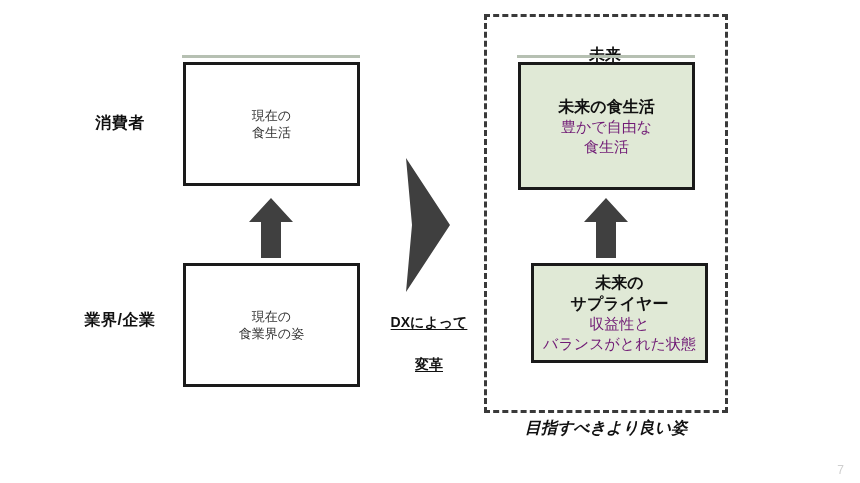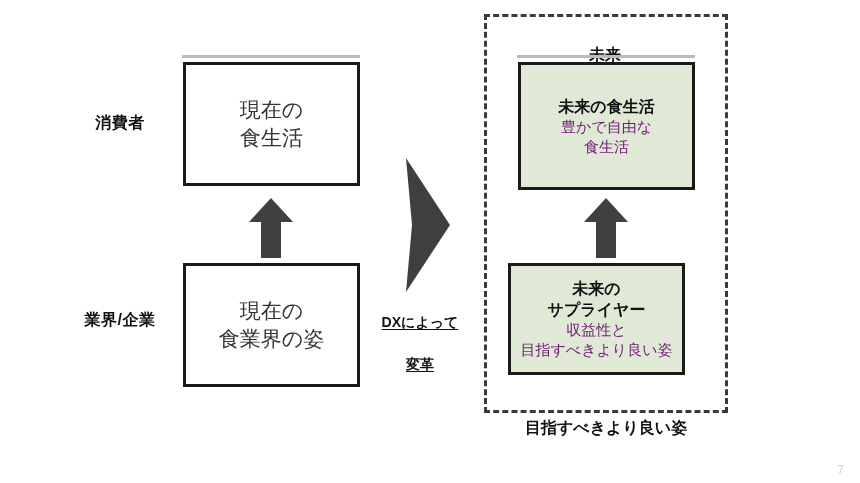--- a/index.html
+++ b/index.html
@@ -64,35 +64,35 @@
     justify-content: center;
     text-align: center;
     line-height: 1.32;
   }
   .box.plain { background: #ffffff; }
   .box.green { background: #e0e9d6; }
 
   .box-present-top    { left: 183px; top: 62px;  width: 177px; height: 124px; }
   .box-present-bottom { left: 183px; top: 263px; width: 177px; height: 124px; }
   .box-future-top     { left: 518px; top: 62px;  width: 177px; height: 128px; }
-  .box-future-bottom  { left: 508px; top: 263px; width: 177px; height: 112px; }
+  .box-future-bottom  { left: 531px; top: 263px; width: 177px; height: 100px; }
 
   .box-title {
     font-weight: bold;
     font-size: 16px;
     color: #111111;
     white-space: pre-line;
   }
   .box-body {
     font-size: 15px;
     font-weight: normal;
     color: #701a75;
     white-space: pre-line;
   }
-  .box-body.plainonly { font-size: 21px; color: #333333; }
+  .box-body.plainonly { font-size: 13px; color: #333333; }
 
   
   .up-arrow {
     position: absolute;
     width: 44px;
     height: 60px;
   }
   .up-arrow.left  { left: 249px; top: 198px; }
   .up-arrow.right { left: 584px; top: 198px; }
 
@@ -101,21 +101,21 @@
     position: absolute;
     left: 406px;
     top: 158px;
     width: 44px;
     height: 134px;
   }
 
   
   .dx-caption {
     position: absolute;
-    left: 359px;
+    left: 368px;
     top: 291px;
     width: 122px;
     text-align: center;
     font-weight: bold;
     font-size: 14px;
     color: #111111;
     line-height: 1.5;
     white-space: pre-line;
   }
   .dx-caption span {
@@ -136,20 +136,21 @@
   }
 
   
   .bottom-caption {
     position: absolute;
     left: 470px;
     top: 417px;
     width: 272px;
     text-align: center;
     line-height: 1.38;
+    font-style: italic;
   }
   .bottom-caption .headline {
     font-weight: bold;
     font-size: 16px;
     color: #111111;
     display: block;
   }
   .bottom-caption .sub {
     font-size: 15px;
     font-weight: normal;
@@ -213,21 +214,21 @@
   <div class="box green box-future-top">
     <div class="box-title">未来の食生活</div>
     <div class="box-body">豊かで自由な
 食生活</div>
   </div>
 
   <div class="box green box-future-bottom">
     <div class="box-title">未来の
 サプライヤー</div>
     <div class="box-body">収益性と
-目指すべきより良い姿</div>
+バランスがとれた状態</div>
   </div>
 
   <div class="up-arrow right">
     <svg viewBox="0 0 44 60" width="44" height="60" aria-hidden="true">
       <polygon points="22,0 44,24 32,24 32,60 12,60 12,24 0,24" fill="#404040"></polygon>
     </svg>
   </div>
 
   <div class="bottom-caption">
     <span class="headline">目指すべきより良い姿</span>

